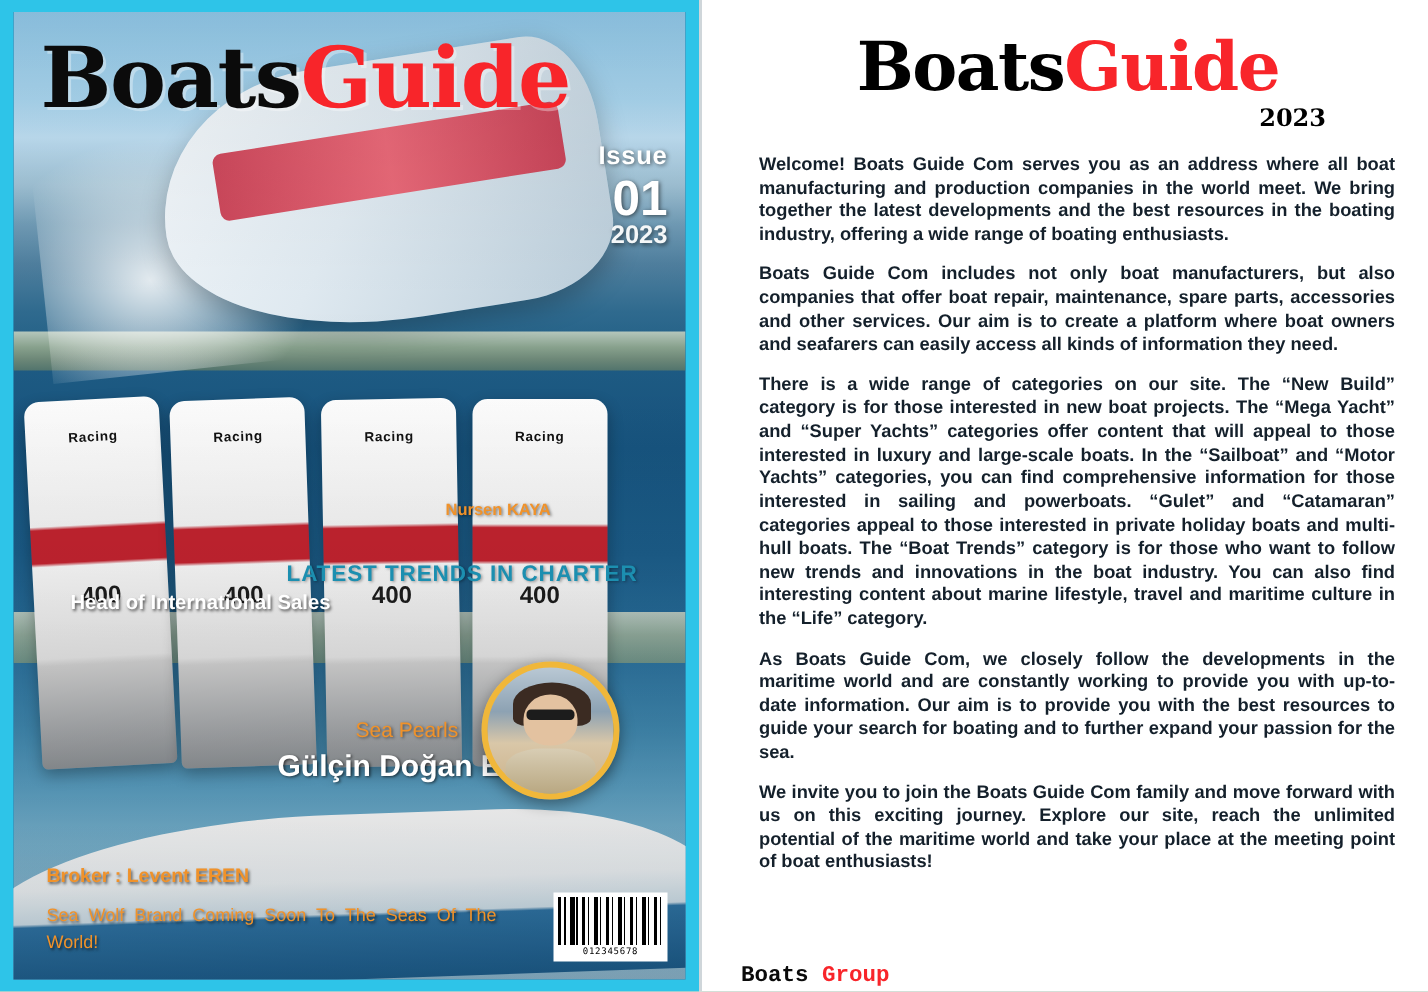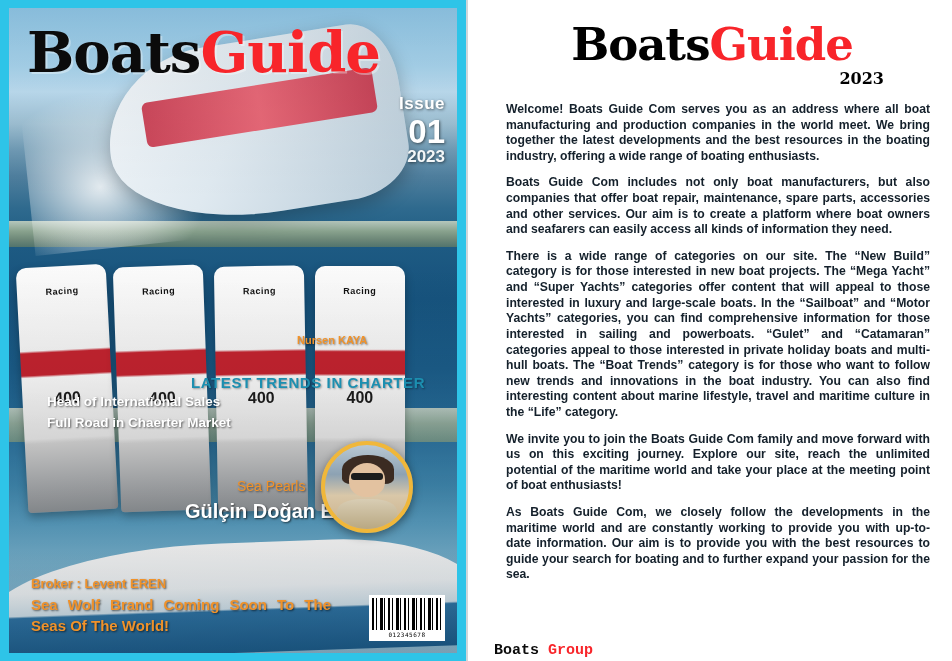--- a/index.html
+++ b/index.html
@@ -270,22 +270,22 @@
     color: #f0922a;
     font-weight: bold;
     font-size: 13px;
     text-shadow: 1px 1px 2px rgba(0,0,0,.6);
   }
   .tagline {
     position: absolute;
     left: 22px; bottom: 16px;
     width: 300px;
     color: #f0922a;
-    font-weight: bold;
-    font-size: 15px;
+    font-weight: normal;
+    font-size: 12px;
     line-height: 1.45;
     text-align: justify;
     text-shadow: 1px 1px 2px rgba(0,0,0,.6);
   }
 
   .barcode {
     position: absolute;
     right: 12px; bottom: 12px;
     width: 76px; height: 46px;
     background: #ffffff;
@@ -400,21 +400,20 @@
         <div class="issue-word">Issue</div>
         <div class="issue-num">01</div>
         <div class="issue-year">2023</div>
       </div>
 
       <div class="byline-name">Nursen KAYA</div>
       <div class="headline-charter">LATEST TRENDS IN CHARTER</div>
 
       <div class="credits">
         <div>Head of International Sales</div>
-        <div>Full Road in Chaerter Market</div>
       </div>
 
       <div class="sea-pearls">Sea Pearls</div>
       <div class="pearl-name">Gülçin Doğan EREN</div>
 
       <div class="avatar">
         <div class="body"></div>
         <div class="hair"></div>
         <div class="face"></div>
         <div class="glasses"></div>
@@ -435,22 +434,22 @@
 
     <div class="text-masthead">
       <span class="w1">Boats</span><span class="w2">Guide</span>
     </div>
     <div class="text-year">2023</div>
 
     <div class="body-copy">
       <p>Welcome! Boats Guide Com serves you as an address where all boat manufacturing and production companies in the world meet. We bring together the latest developments and the best resources in the boating industry, offering a wide range of boating enthusiasts.</p>
       <p>Boats Guide Com includes not only boat manufacturers, but also companies that offer boat repair, maintenance, spare parts, accessories and other services. Our aim is to create a platform where boat owners and seafarers can easily access all kinds of information they need.</p>
       <p>There is a wide range of categories on our site. The “New Build” category is for those interested in new boat projects. The “Mega Yacht” and “Super Yachts” categories offer content that will appeal to those interested in luxury and large-scale boats. In the “Sailboat” and “Motor Yachts” categories, you can find comprehensive information for those interested in sailing and powerboats. “Gulet” and “Catamaran” categories appeal to those interested in private holiday boats and multi-hull boats. The “Boat Trends” category is for those who want to follow new trends and innovations in the boat industry. You can also find interesting content about marine lifestyle, travel and maritime culture in the “Life” category.</p>
+      <p>As Boats Guide Com, we closely follow the developments in the maritime world and are constantly working to provide you with up-to-date information. Our aim is to provide you with the best resources to guide your search for boating and to further expand your passion for the sea.</p>
       <p>We invite you to join the Boats Guide Com family and move forward with us on this exciting journey. Explore our site, reach the unlimited potential of the maritime world and take your place at the meeting point of boat enthusiasts!</p>
-      <p>As Boats Guide Com, we closely follow the developments in the maritime world and are constantly working to provide you with up-to-date information. Our aim is to provide you with the best resources to guide your search for boating and to further expand your passion for the sea.</p>
     </div>
 
     <div class="footer-brand">
       <span class="w1">Boats</span>
       <span class="w2">Group</span>
     </div>
 
   </div>
 
 </div>

